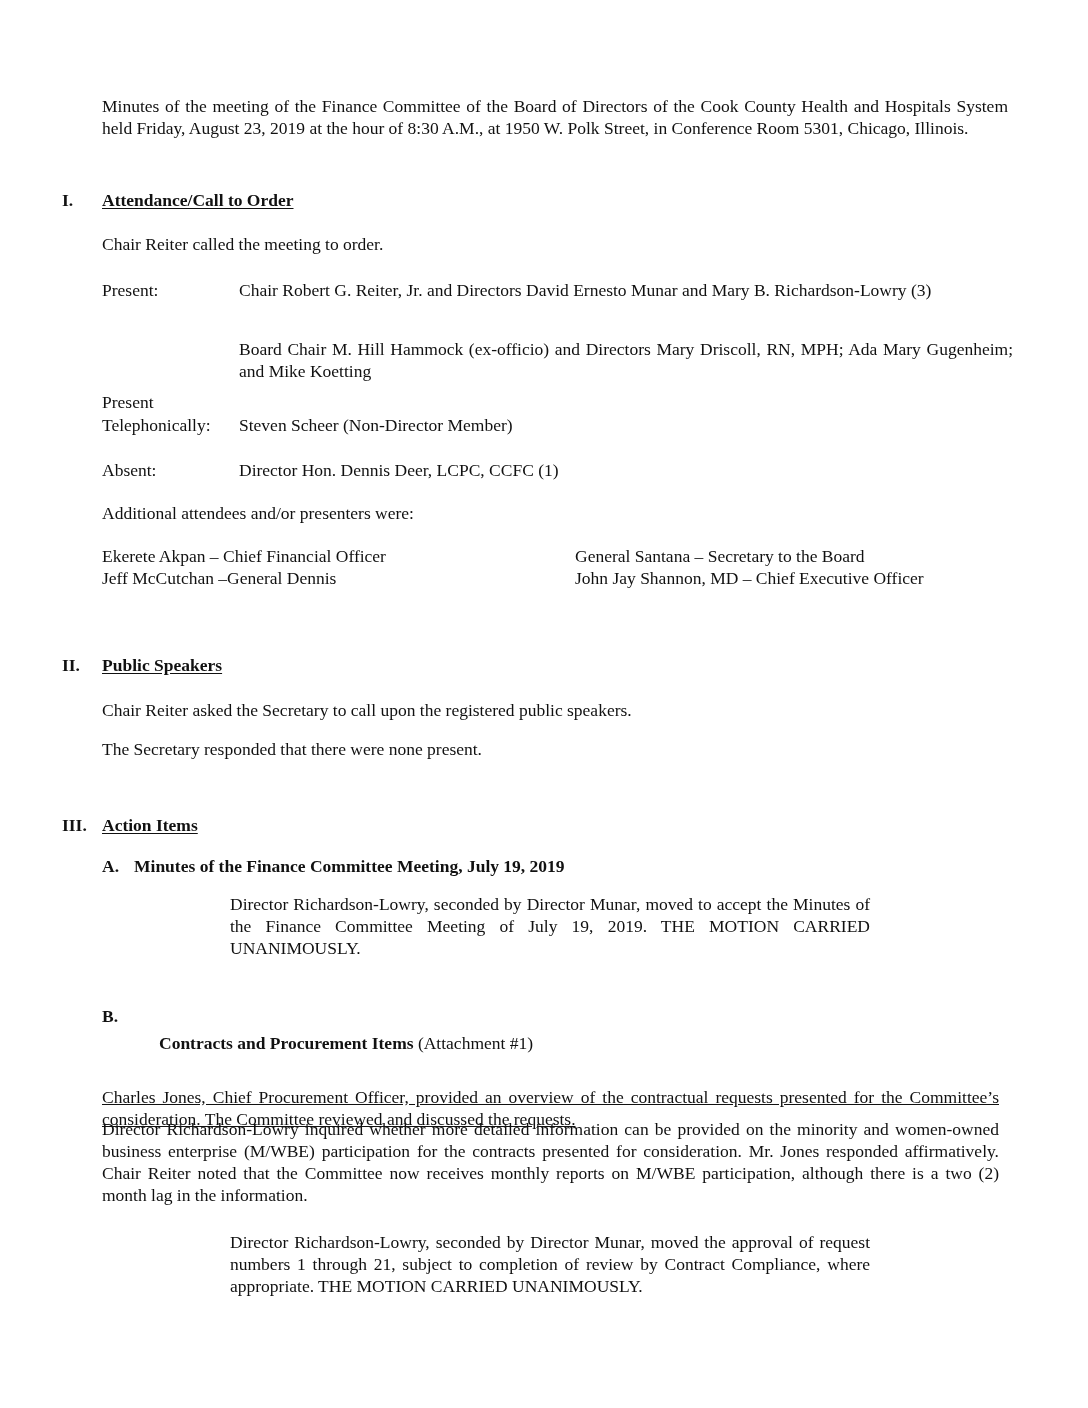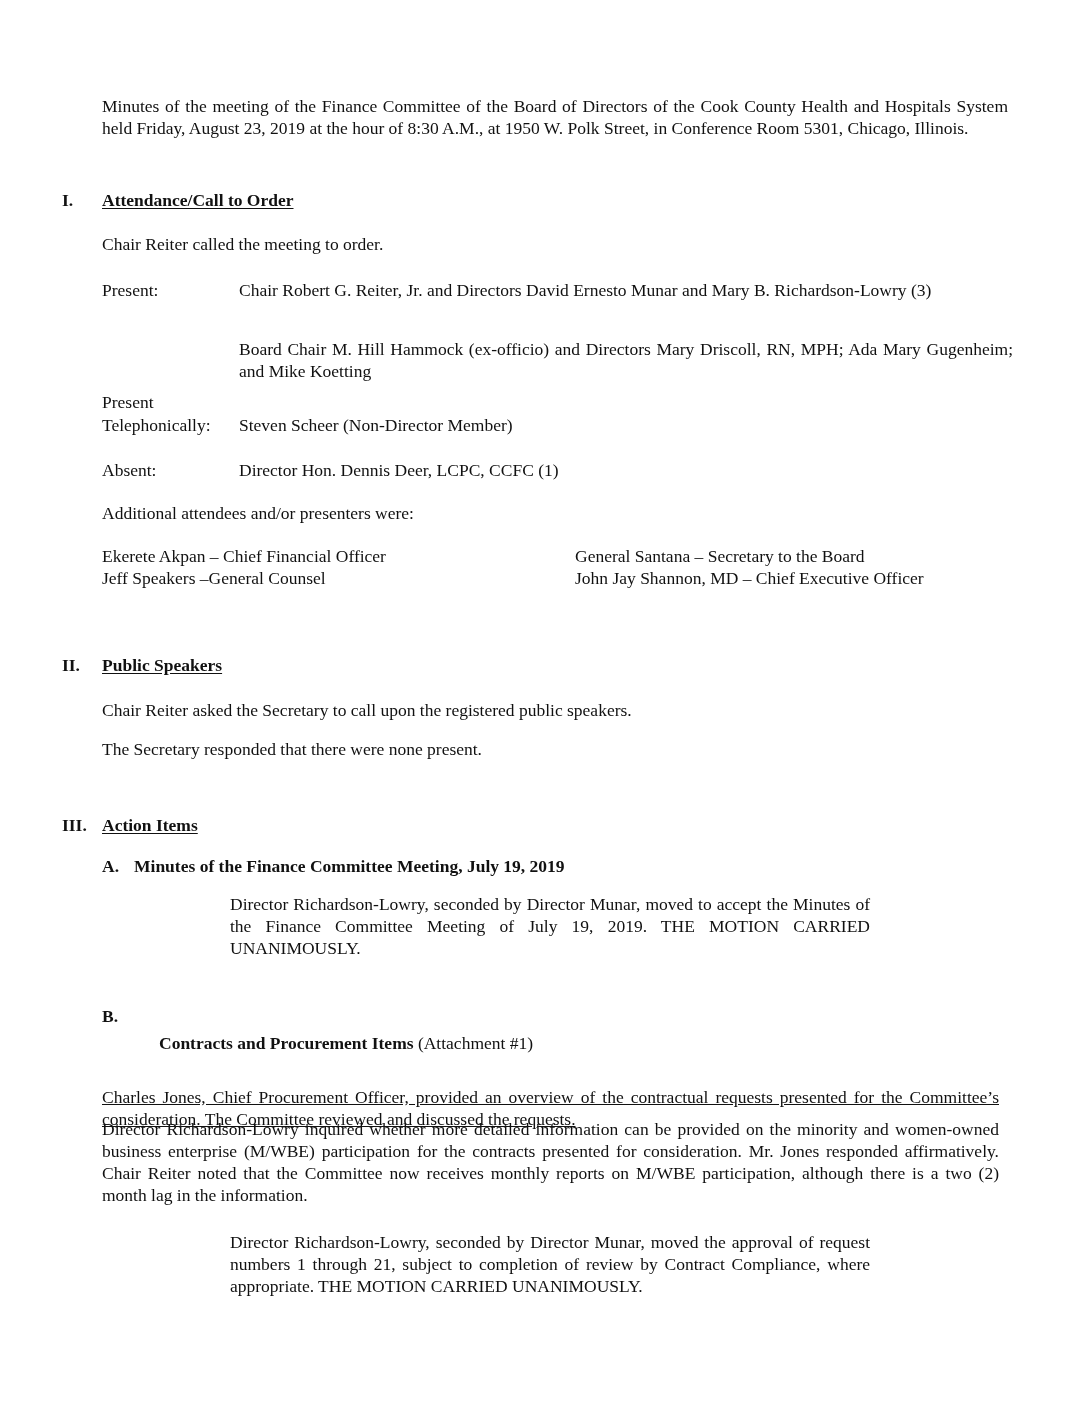--- a/index.html
+++ b/index.html
@@ -38,21 +38,21 @@
     <span class="abs" style="left:102px; top:414px;">Telephonically:</span>
     <span class="abs" style="left:239px; top:414px;">Steven Scheer (Non-Director Member)</span>
 
     <span class="abs" style="left:102px; top:459px;">Absent:</span>
     <span class="abs" style="left:239px; top:459px;">Director Hon. Dennis Deer, LCPC, CCFC (1)</span>
 
     <p class="abs" style="left:102px; top:502px;">Additional attendees and/or presenters were:</p>
 
     <div class="abs" style="left:102px; top:545px;">
       <div>Ekerete Akpan – Chief Financial Officer</div>
-      <div>Jeff Speakers –General Counsel</div>
+      <div>Jeff McCutchan –General Dennis</div>
     </div>
     <div class="abs" style="left:575px; top:545px;">
       <div>General Santana – Secretary to the Board</div>
       <div>John Jay Shannon, MD – Chief Executive Officer</div>
     </div>
   </div>
 
   <div>
     <span class="num" style="left:62px; top:654px;">II.</span>
     <span class="abs bold ul" style="left:102px; top:654px;">Public Speakers</span>

